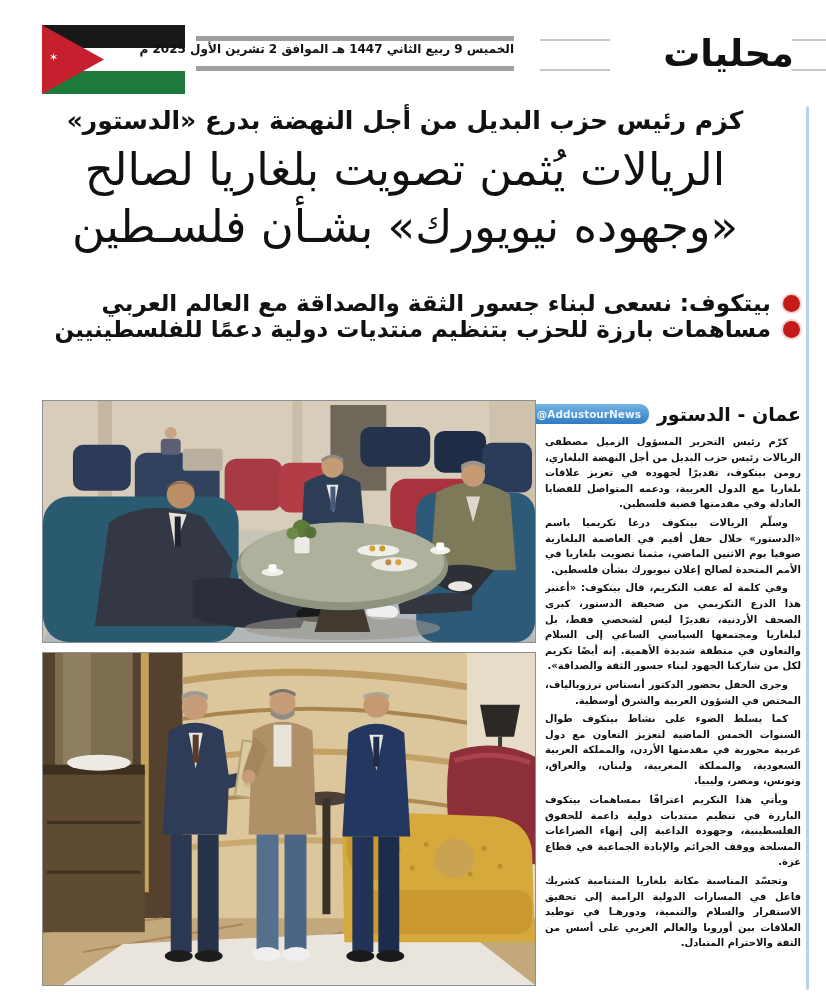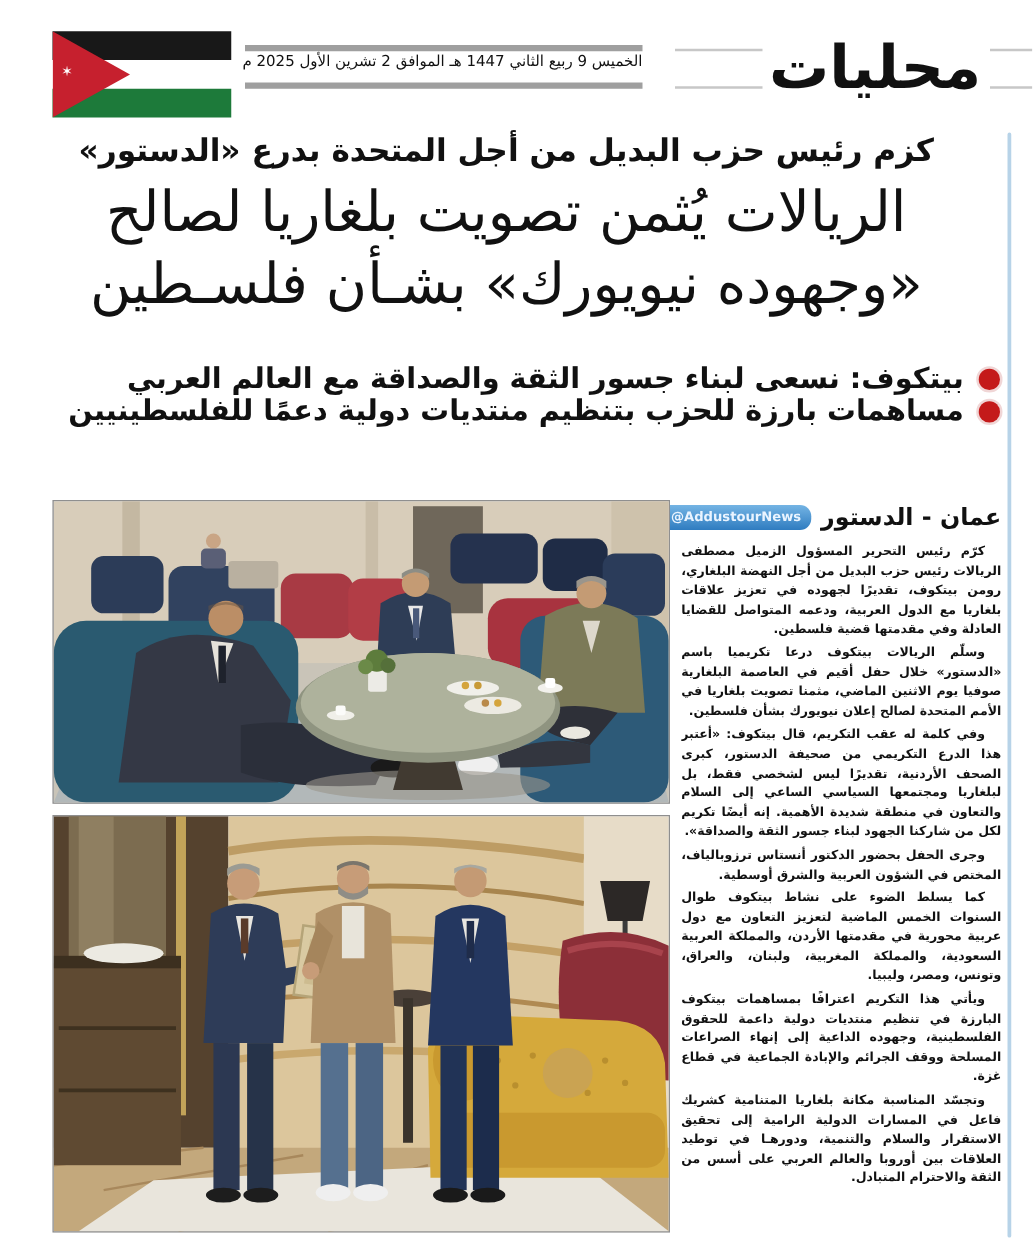--- a/index.html
+++ b/index.html
@@ -19,23 +19,23 @@
   .bar{position:absolute;height:5px;background:#9f9f9f;}
   .bar-top{left:196px;top:36px;width:318px;}
   .bar-bot{left:196px;top:66px;width:318px;}
   .thin{position:absolute;height:2px;background:#c7c7c7;}
   .thin-l1{left:540px;top:39px;width:70px;}
   .thin-l2{left:540px;top:69px;width:70px;}
   .thin-r1{left:792px;top:39px;width:34px;}
   .thin-r2{left:792px;top:69px;width:34px;}
 
   .dateline{position:absolute;left:196px;top:42px;width:318px;text-align:center;
-            font-size:12px;font-weight:400;white-space:nowrap;}
+            font-size:12px;font-weight:700;white-space:nowrap;}
   .section-title{position:absolute;left:606px;top:18px;width:188px;height:72px;
-                 font-size:48px;font-weight:800;text-align:center;line-height:72px;}
+                 font-size:37px;font-weight:800;line-height:72px;}
 
   
   .col-rule{position:absolute;left:806px;top:106px;width:3px;height:884px;
             background:#b7d3e8;border-radius:2px;}
 
   
   .head-wrap{position:absolute;left:16px;top:106px;width:778px;text-align:center;}
   .kicker{font-size:25px;font-weight:800;margin-bottom:6px;}
   .hl{font-size:45px;font-weight:400;line-height:57px;letter-spacing:-1px;}
 
@@ -90,21 +90,21 @@
   <div class="thin thin-l1"></div>
   <div class="thin thin-l2"></div>
   <div class="thin thin-r1"></div>
   <div class="thin thin-r2"></div>
 
   <div class="section-title">محليات</div>
 
   <div class="col-rule"></div>
 
   <div class="head-wrap">
-    <div class="kicker">كزم رئيس حزب البديل من أجل المتحدة بدرع «الدستور»</div>
+    <div class="kicker">كزم رئيس حزب البديل من أجل النهضة بدرع «الدستور»</div>
     <div class="hl">الريالات يُثمن تصويت بلغاريا لصالح</div>
     <div class="hl">«وجهوده نيويورك» بشـأن فلسـطين</div>
   </div>
 
   <div class="bullets">
     <div class="bullet-row">
       <span class="dot"></span>
       <span class="bullet-text">بيتكوف: نسعى لبناء جسور الثقة والصداقة مع العالم العربي</span>
     </div>
     <div class="bullet-row">

